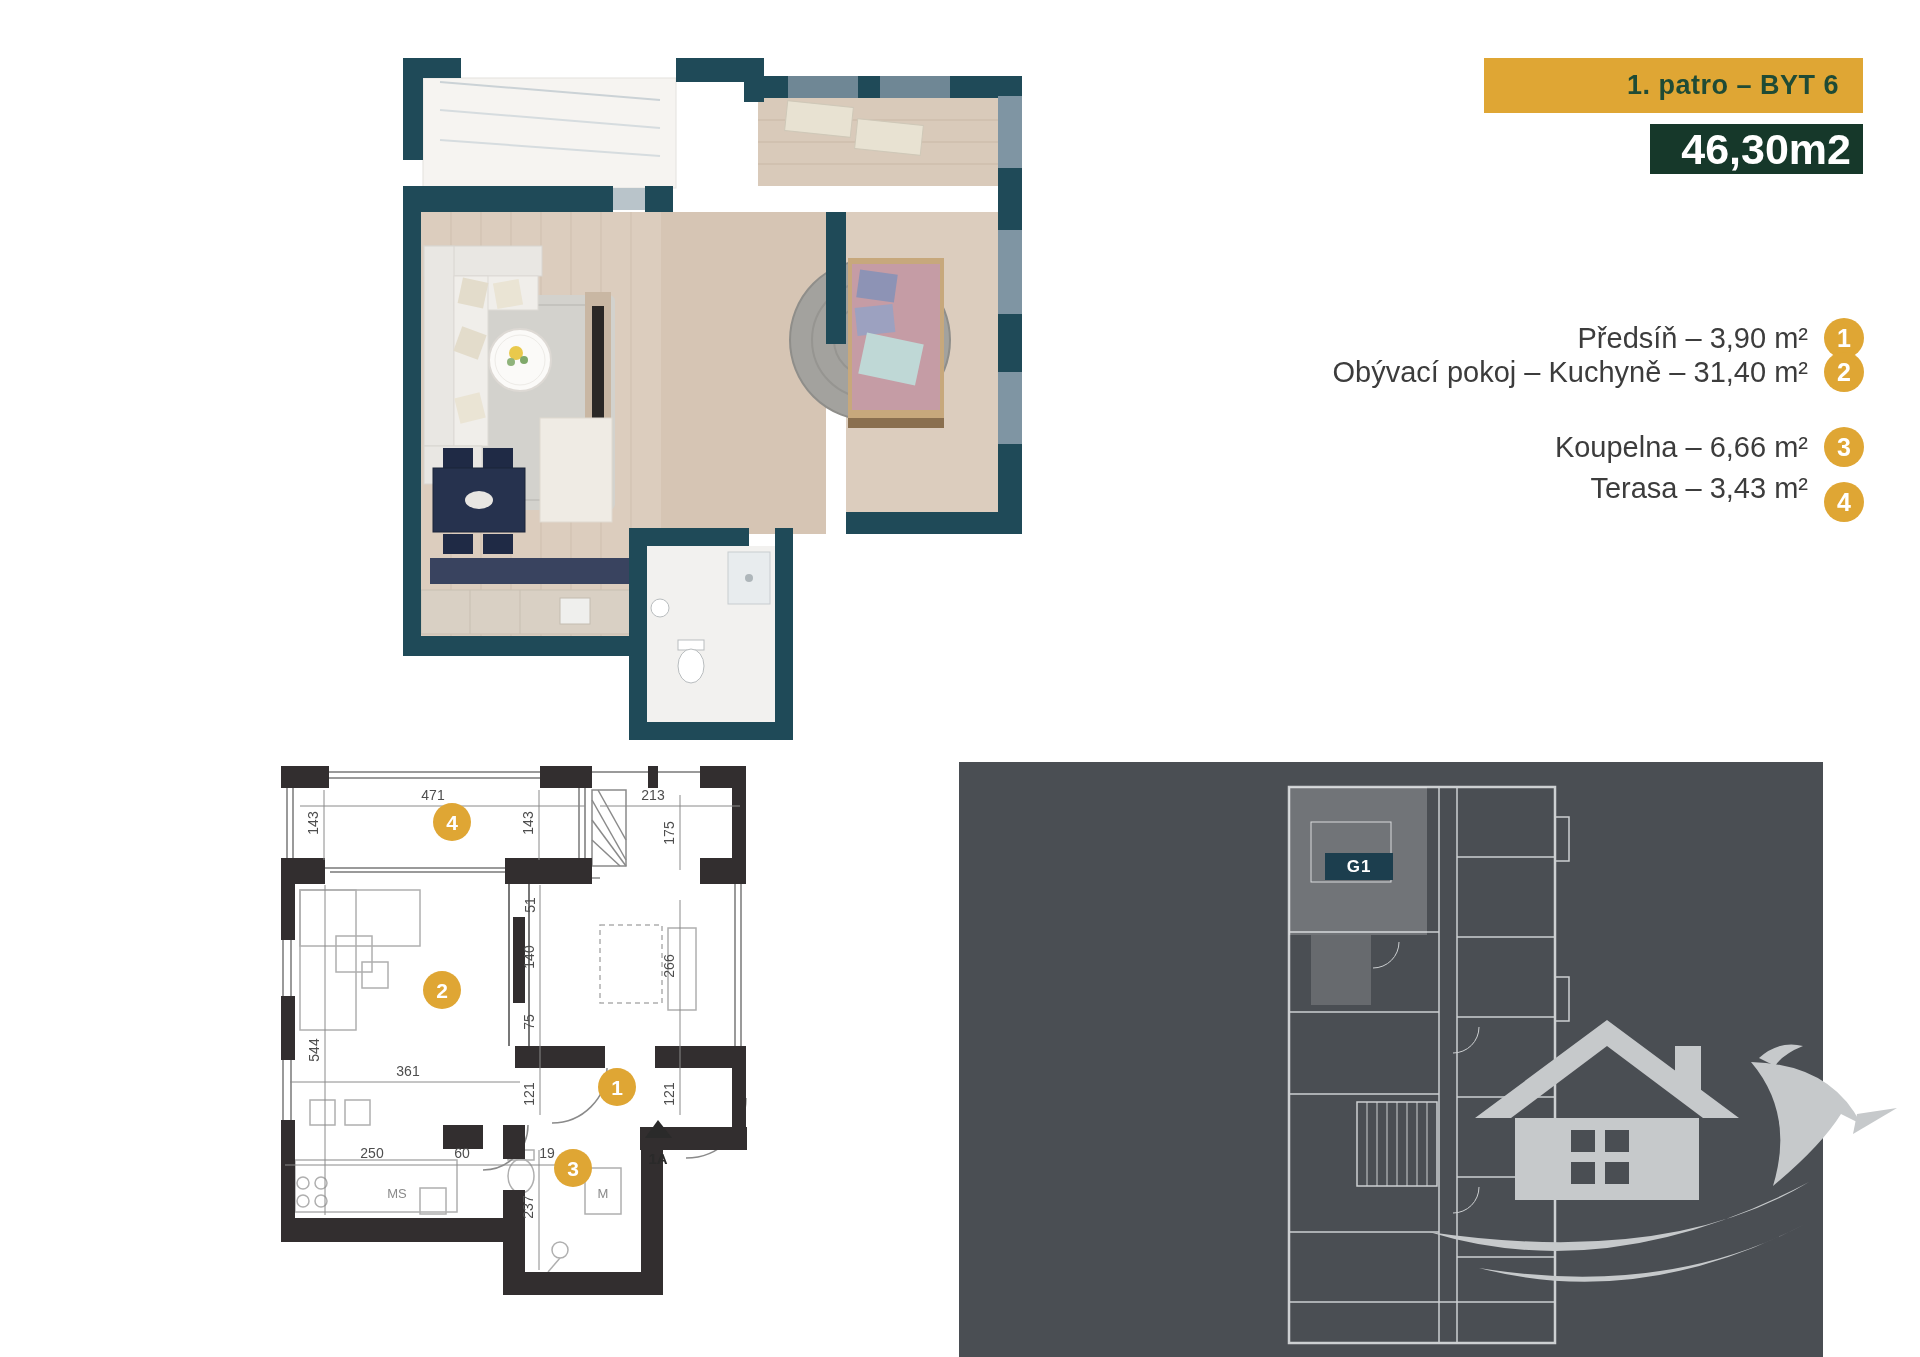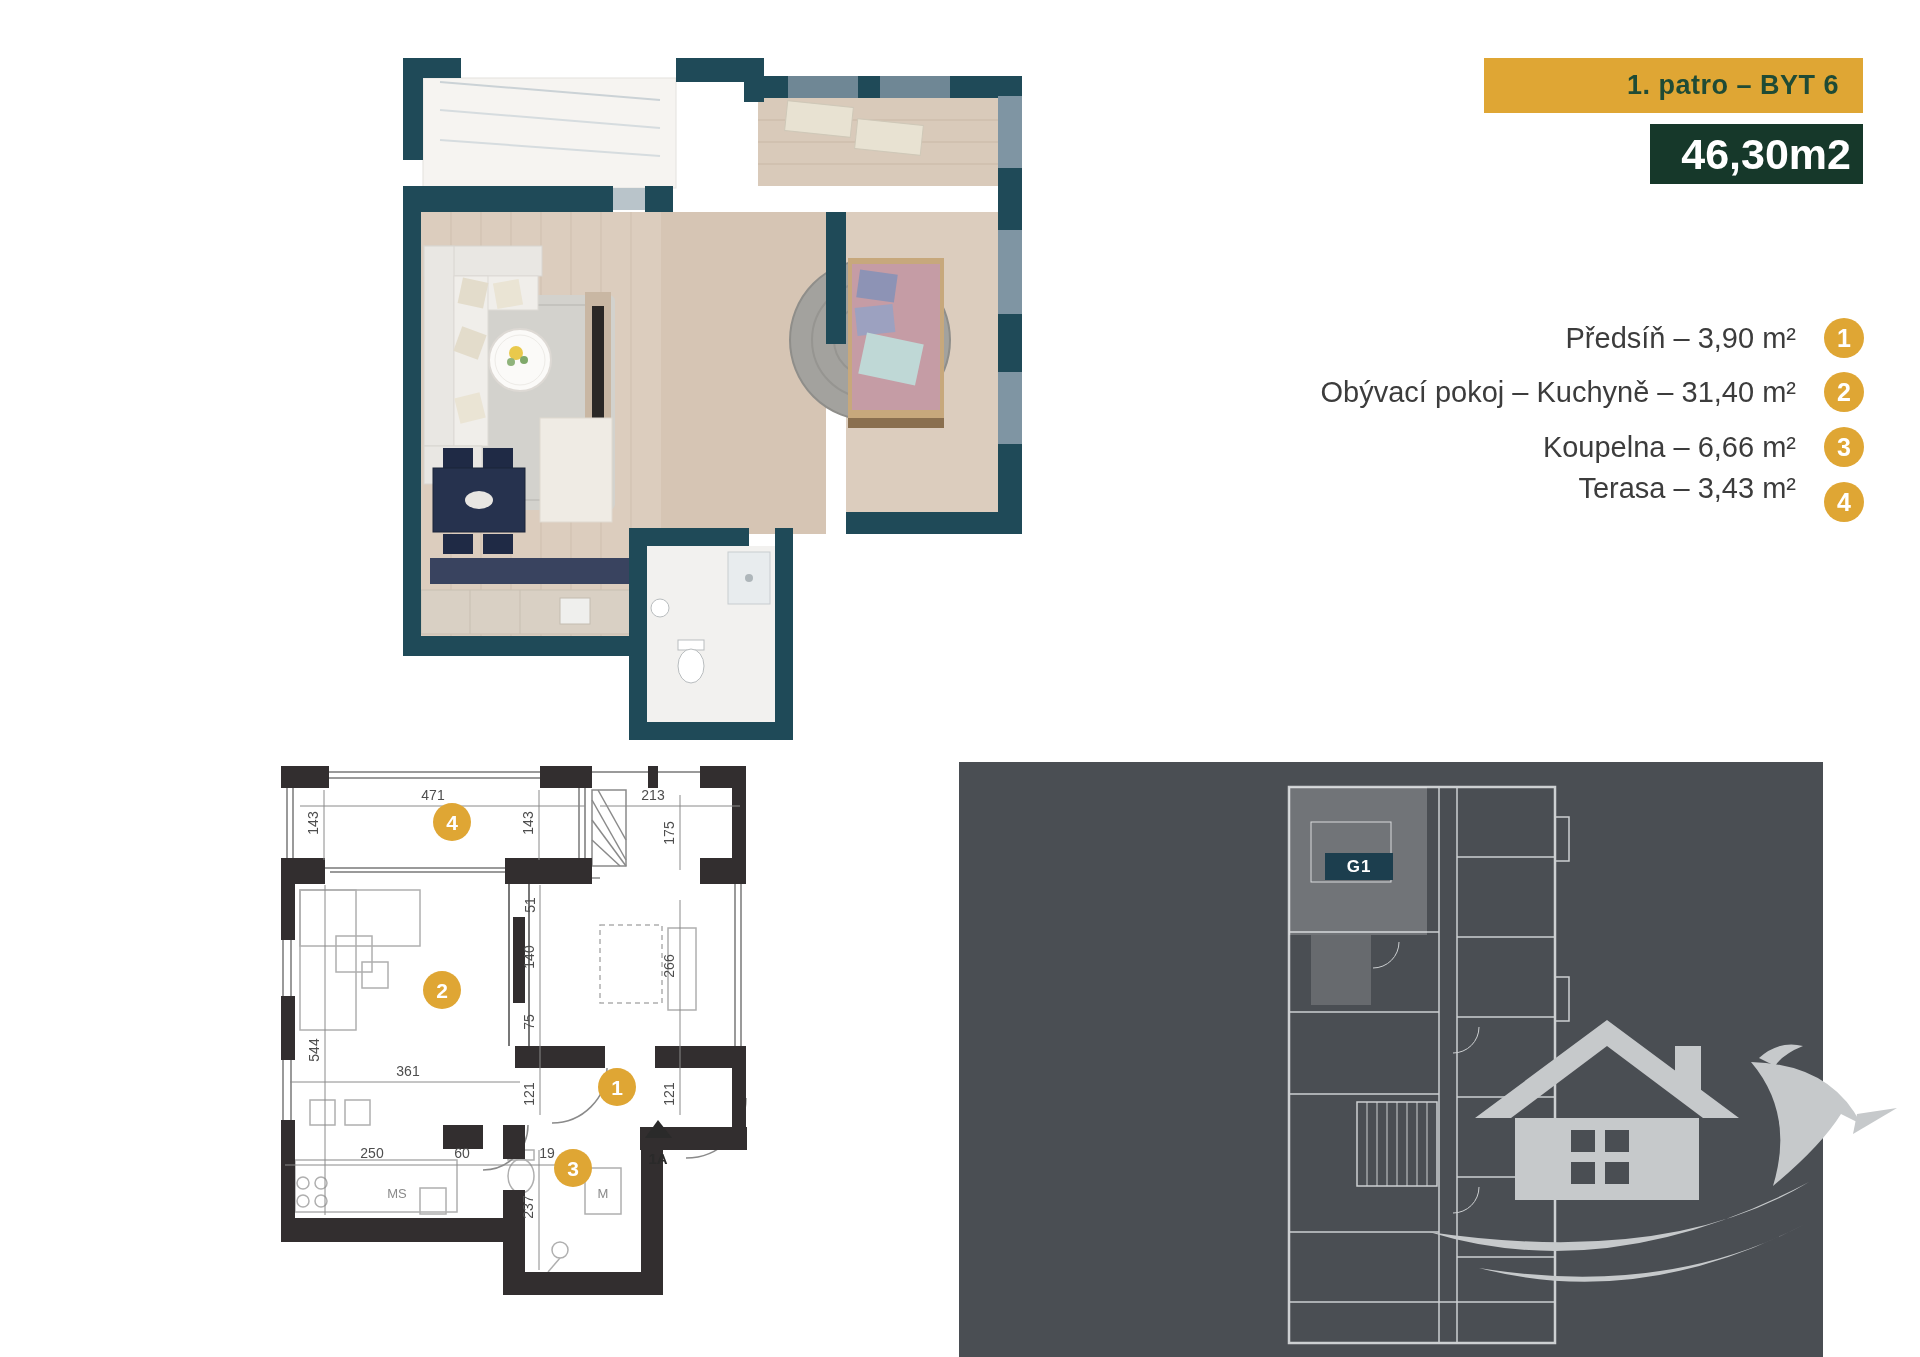--- a/index.html
+++ b/index.html
@@ -4,31 +4,31 @@
 <style>
   html,body{margin:0;padding:0;background:#ffffff;}
   .page{position:relative;width:1920px;height:1357px;background:#ffffff;overflow:hidden;
         font-family:"Liberation Sans",sans-serif;}
   .abs{position:absolute;}
 
   
   .banner{left:1484px;top:58px;width:379px;height:55px;background:#DFA634;
           color:#1F4B35;font-size:27px;font-weight:600;display:flex;align-items:center;
           justify-content:flex-end;padding-right:24px;box-sizing:border-box;letter-spacing:.5px;}
-  .areabox{left:1650px;top:124px;width:213px;height:60px;background:#16382A;color:#ffffff;
+  .areabox{left:1650px;top:124px;width:213px;height:50px;background:#16382A;color:#ffffff;
            font-size:43px;font-weight:700;display:flex;align-items:center;justify-content:flex-end;
            padding-right:12px;box-sizing:border-box;}
 
   
-  .legend-row{position:absolute;right:56px;height:40px;display:flex;align-items:center;gap:28px;}
+  .legend-row{position:absolute;right:56px;height:40px;display:flex;align-items:center;gap:16px;}
   .legend-label{font-size:29px;color:#3C3C3C;white-space:nowrap;}
   .legend-circle{width:40px;height:40px;border-radius:50%;background:#DFA634;color:#ffffff;
                  font-size:25px;font-weight:700;display:flex;align-items:center;justify-content:center;
                  flex:0 0 40px;}
-  .lr1{top:318px;} .lr2{top:372px;} .lr3{top:427px;} .lr4{top:468px;}
+  .lr1{top:318px;} .lr2{top:352px;} .lr3{top:427px;} .lr4{top:468px;}
   .lr4 .legend-circle{transform:translateY(14px);}
 
   
   .site-panel{left:959px;top:762px;width:864px;height:595px;background:#4A4E53;}
 
   svg text{font-family:"Liberation Sans",sans-serif;}
   .dim{font-size:14px;fill:#4d4d4d;}
   .plabel{font-size:13px;fill:#8a8a8a;}
   .mnum{font-size:21px;font-weight:700;fill:#ffffff;text-anchor:middle;}
 </style>

